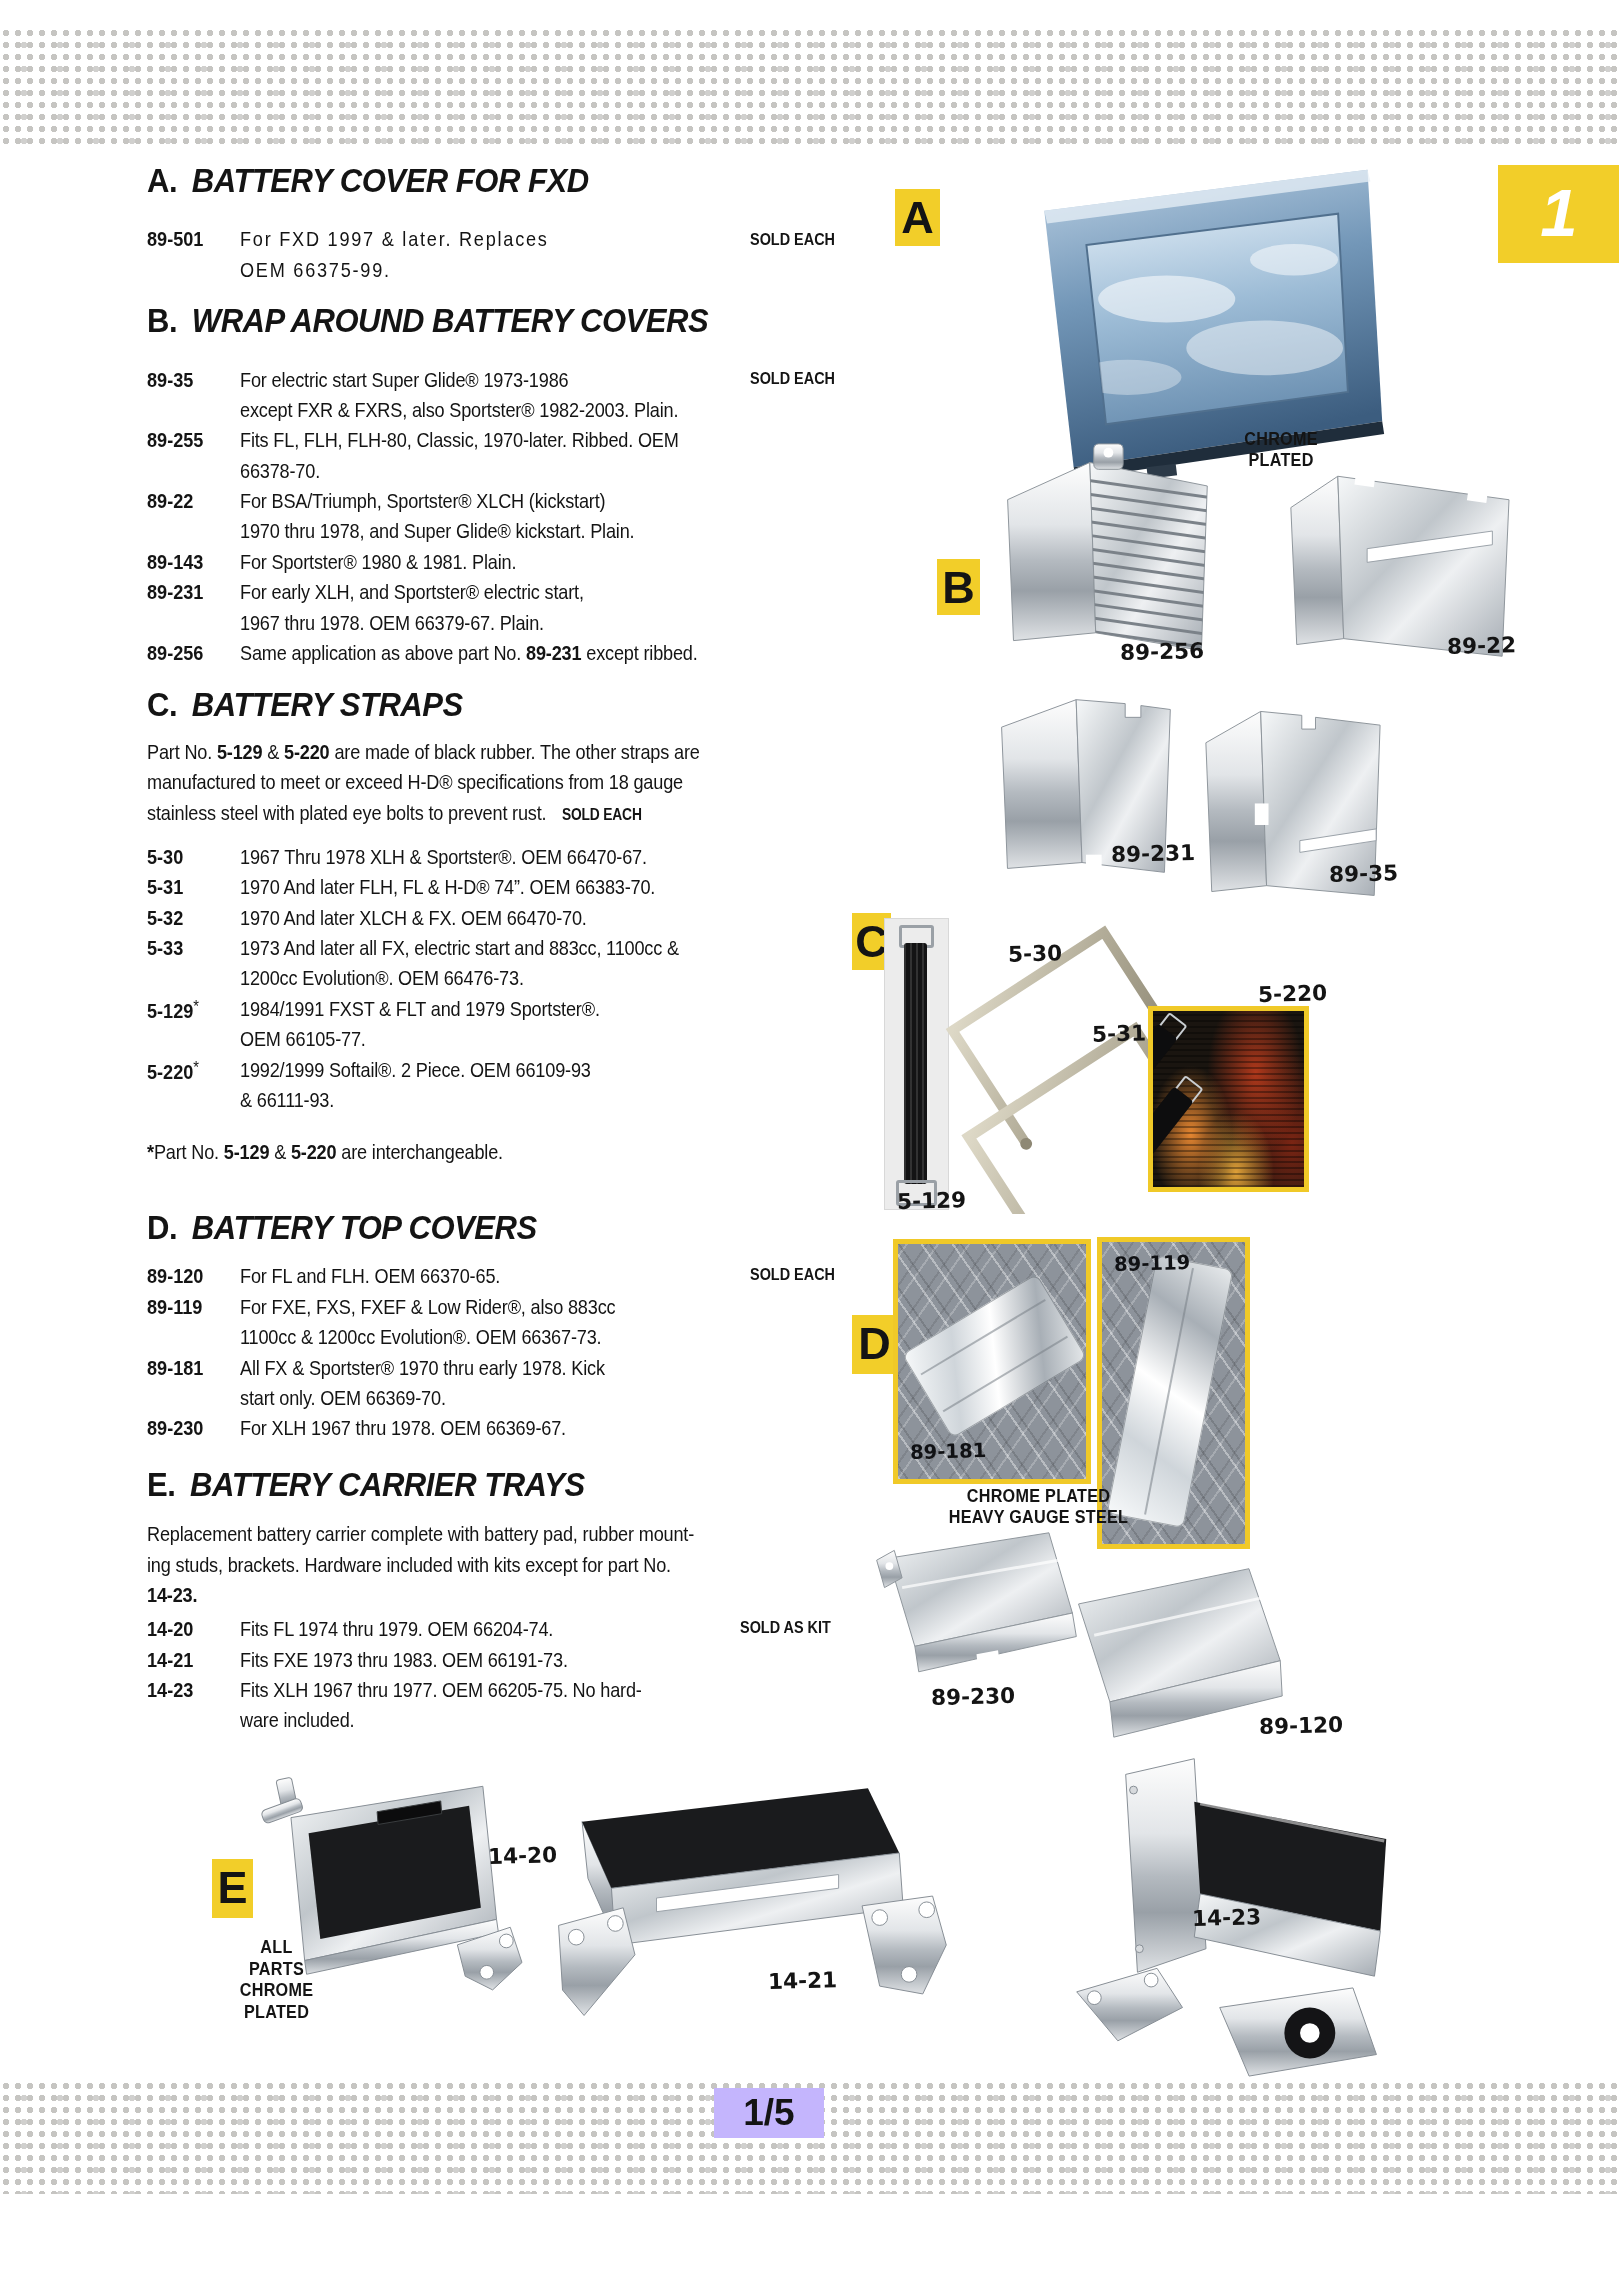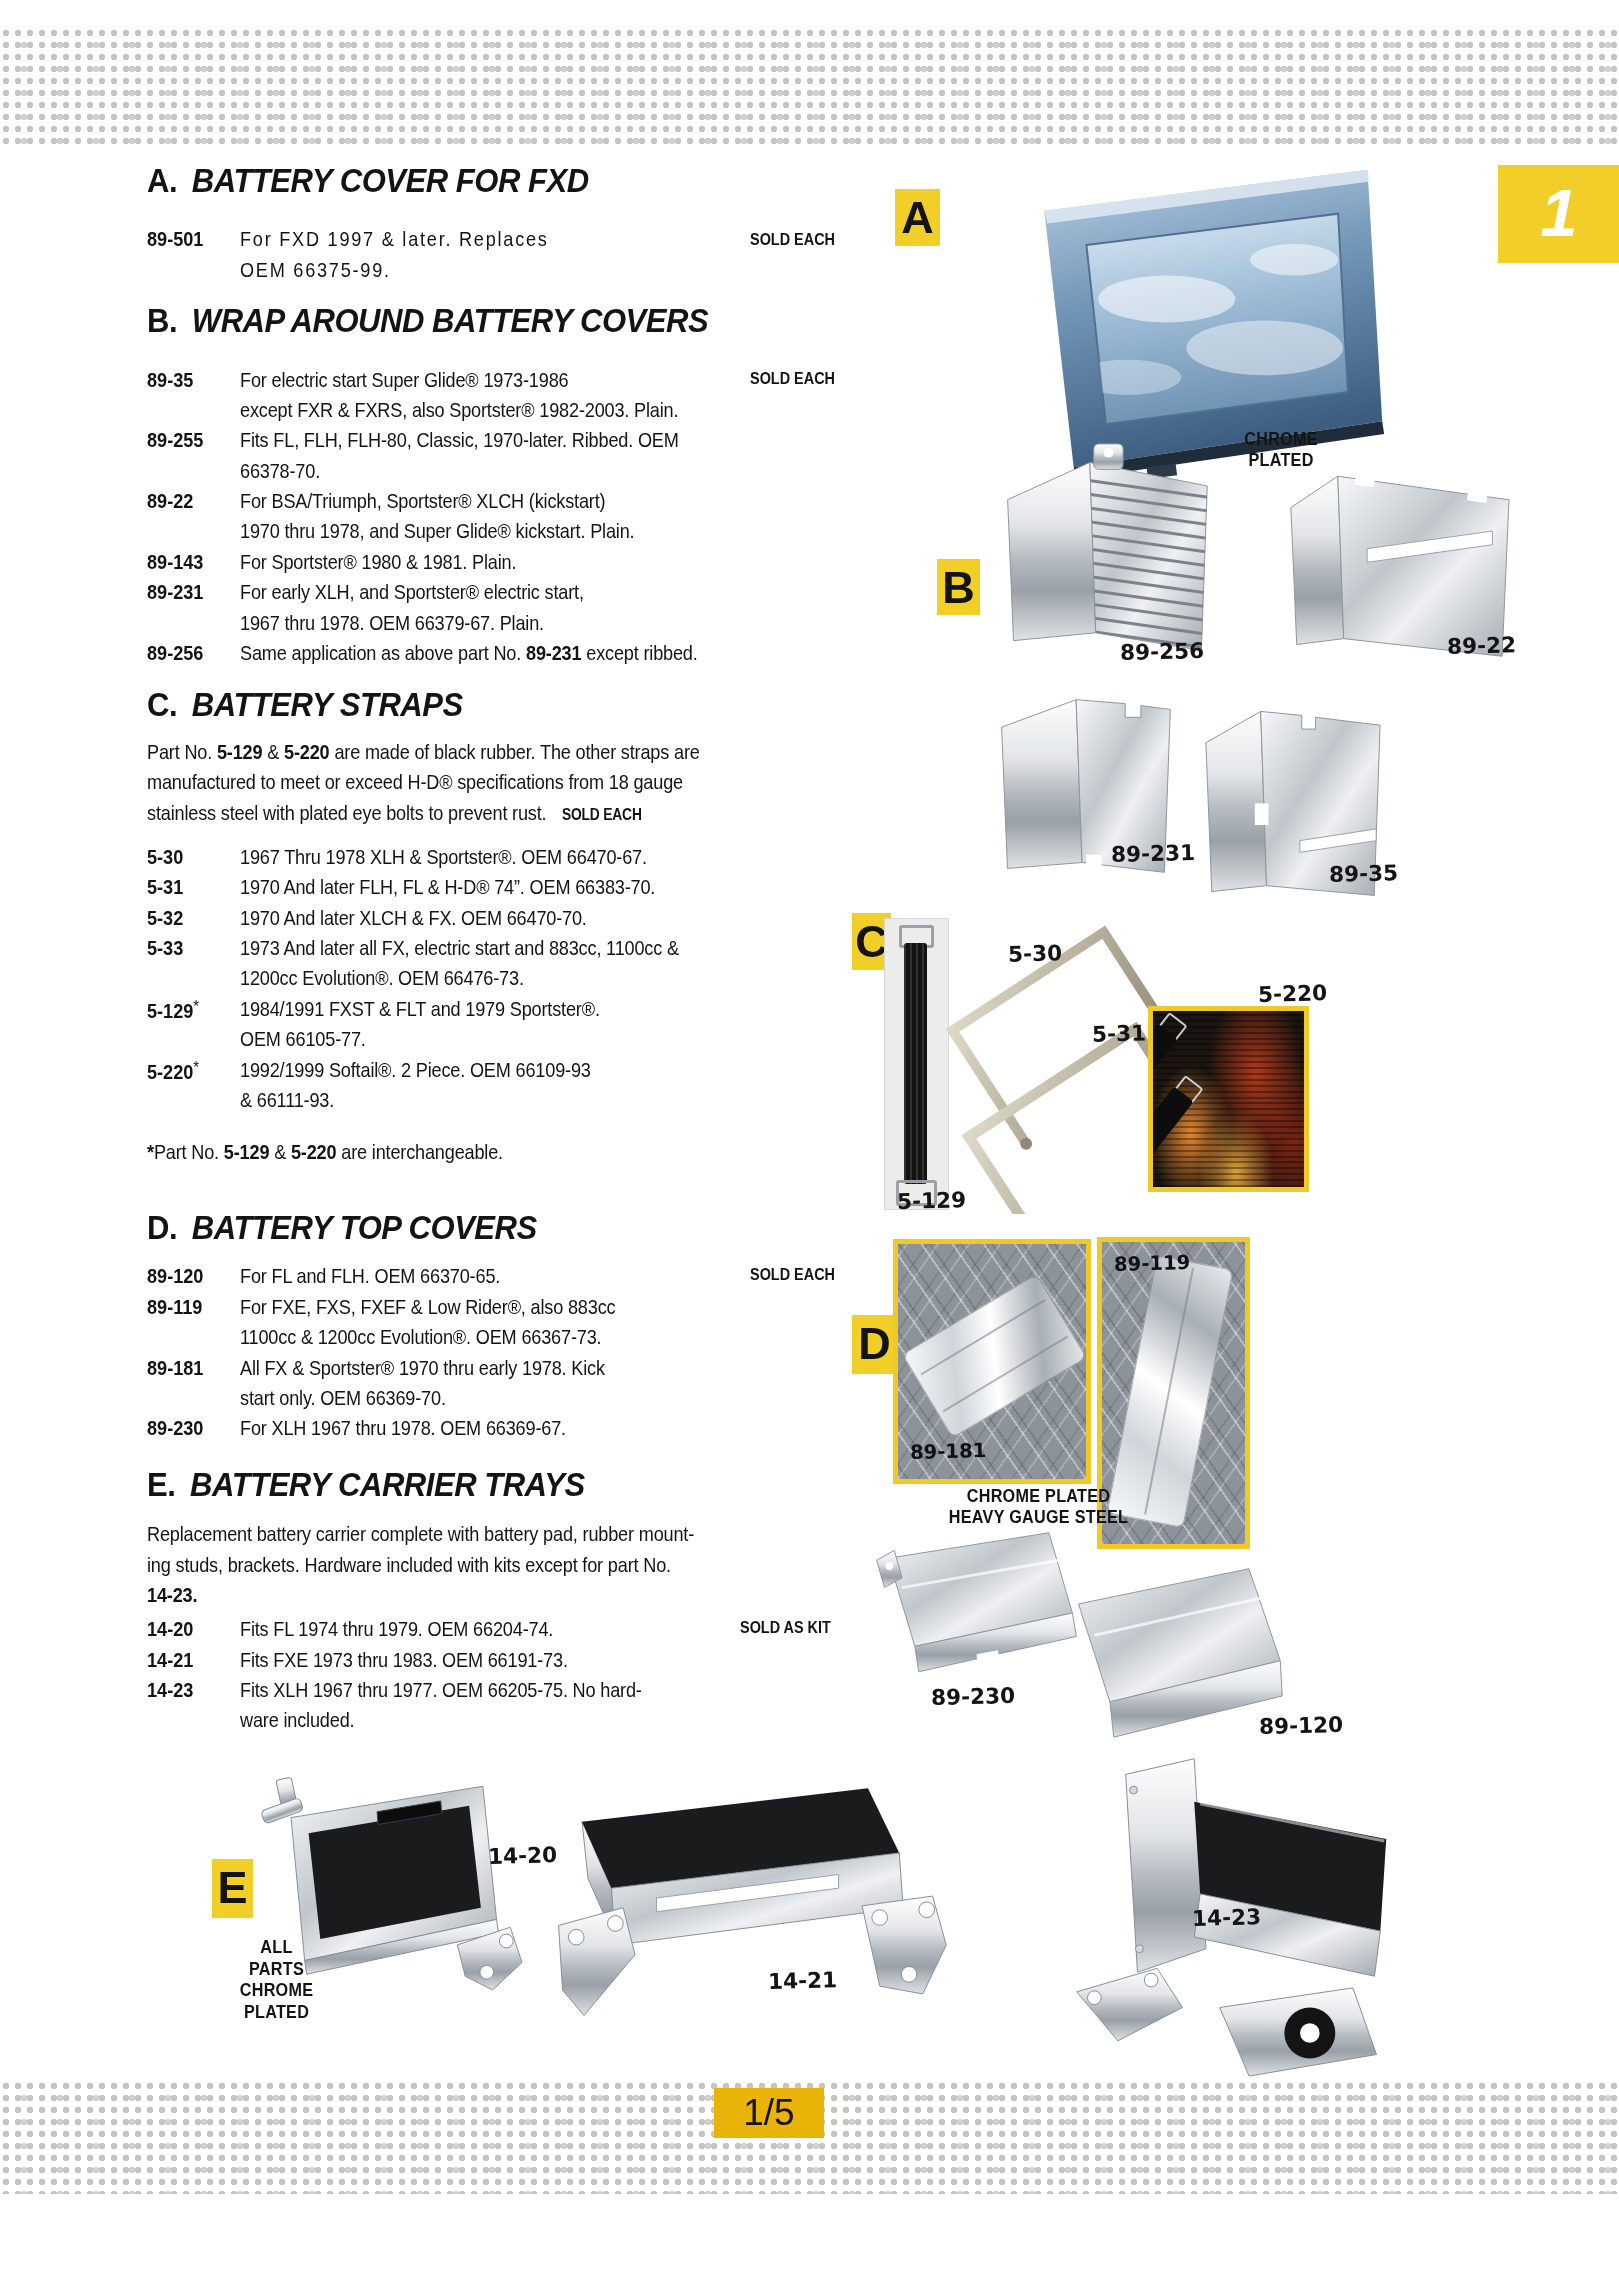--- a/index.html
+++ b/index.html
@@ -60,21 +60,21 @@
   .rubberstrap{position:absolute;background-color:#131314;border-radius:2.9px;
       background-image:repeating-linear-gradient(90deg, rgba(255,255,255,.13) 0 2px, rgba(255,255,255,0) 2px 5.9px);}
   .chromecover{position:absolute;border-radius:7.8px;
       background:linear-gradient(115deg,#f7f9fa 0%,#cfd5da 28%,#ffffff 50%,#a8afb6 76%,#e7eaec 100%);
       box-shadow:inset 0 0 0 1px rgba(90,96,102,.5);}
   .ridge{position:absolute;background:rgba(120,127,134,.55);}
   .strapwrap{position:absolute;}
   .loop{position:absolute;border:2.9px solid #c9ced2;background:transparent;border-radius:2.9px;}
   .blackstrap{position:absolute;background:#0d0d0e;border-radius:3.9px;}
   .fraction{position:absolute;left:714px;top:2088px;width:98px;text-align:center;
-            font-weight:normal;font-size:37px;background:#eab308;padding:3.9px 5.9px;}
+            font-weight:bold;font-size:37px;background:#c4b5fd;padding:3.9px 5.9px;}
   svg{display:block;}
   .fig{position:absolute;}
 </style>
 </head>
 <body>
 
 <div class="page">
 
   <svg width="0" height="0" aria-hidden="true">
     <defs>

